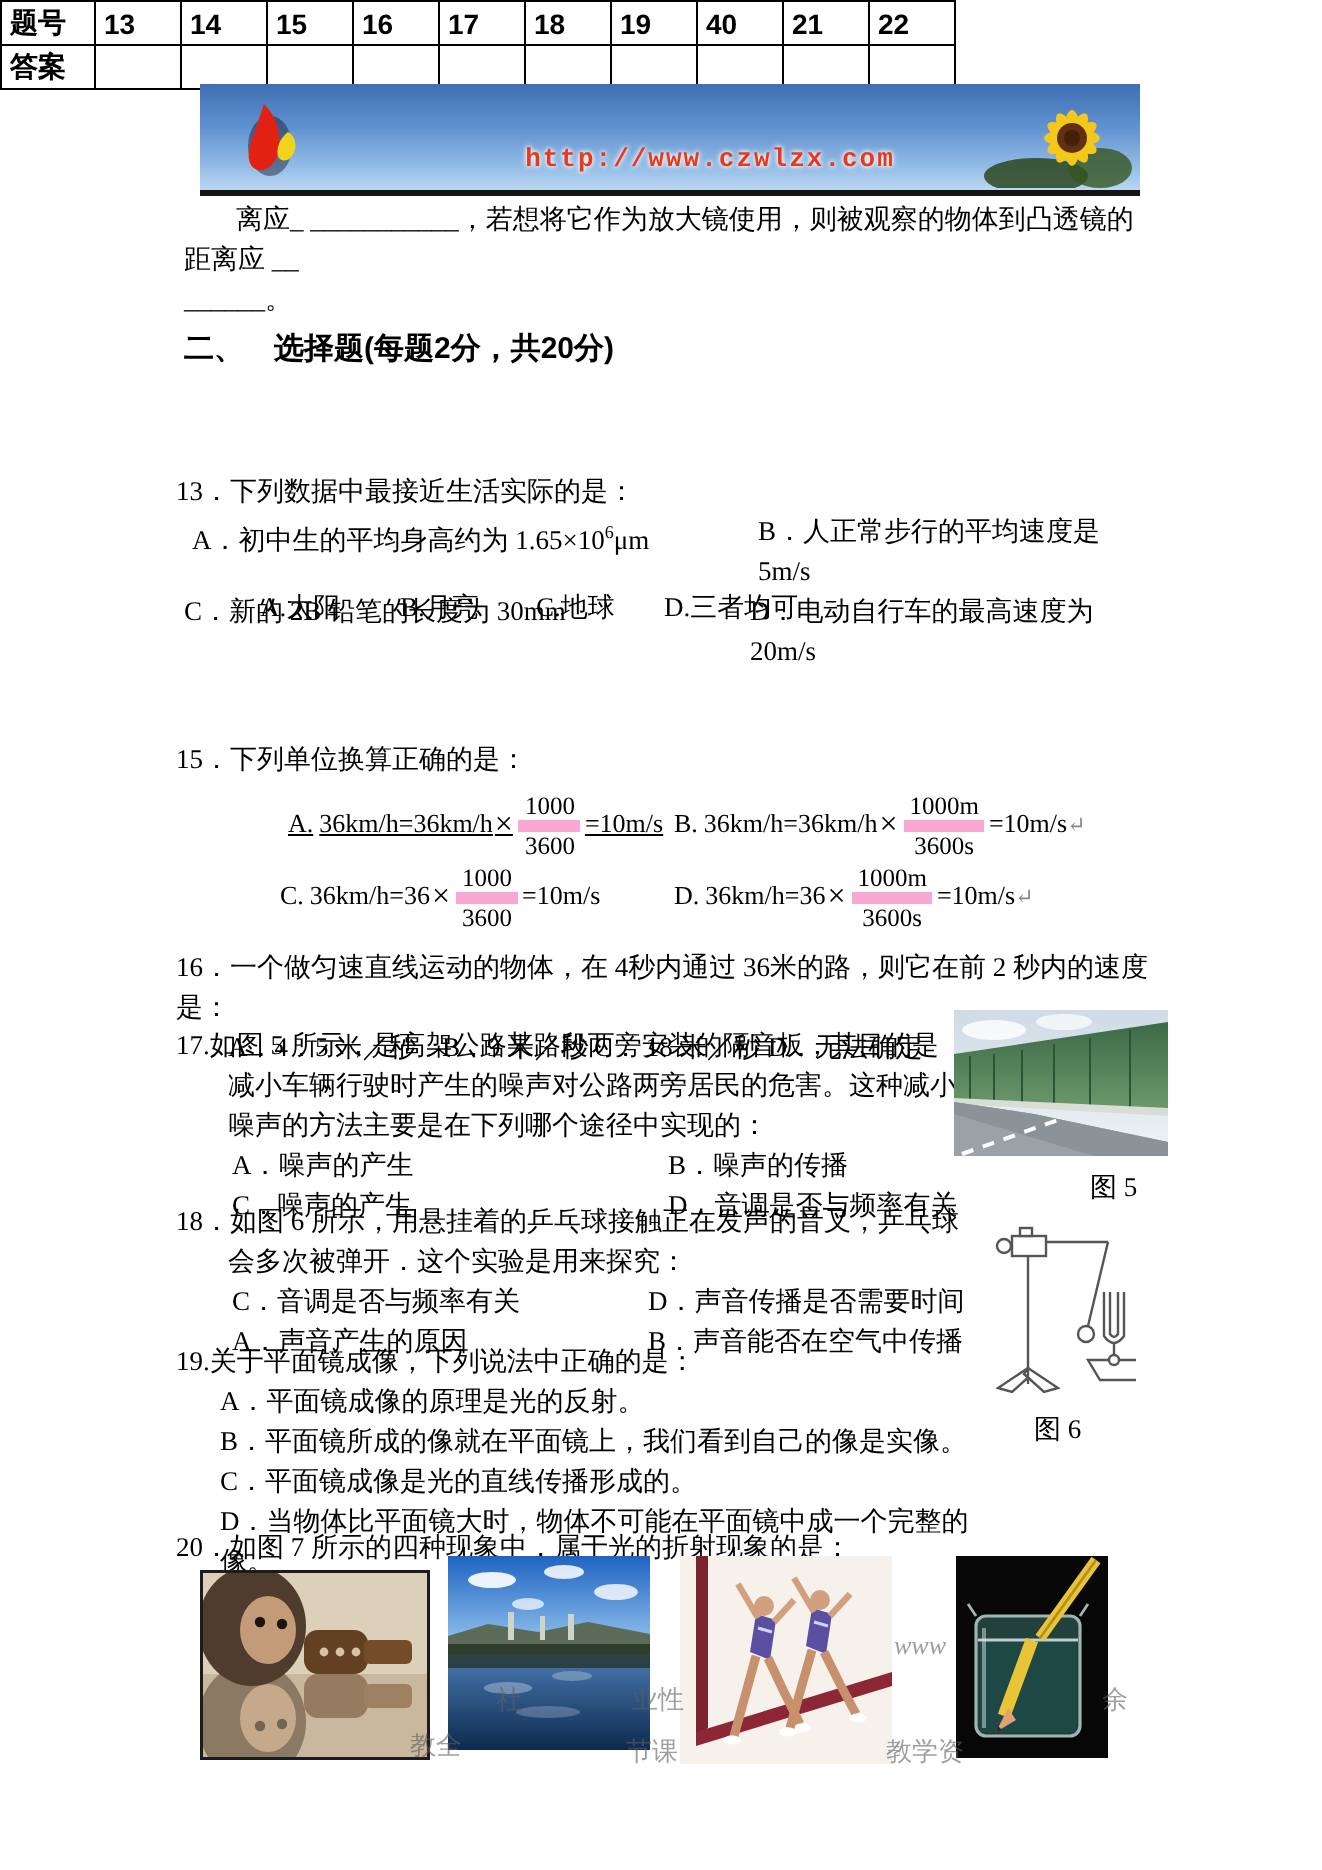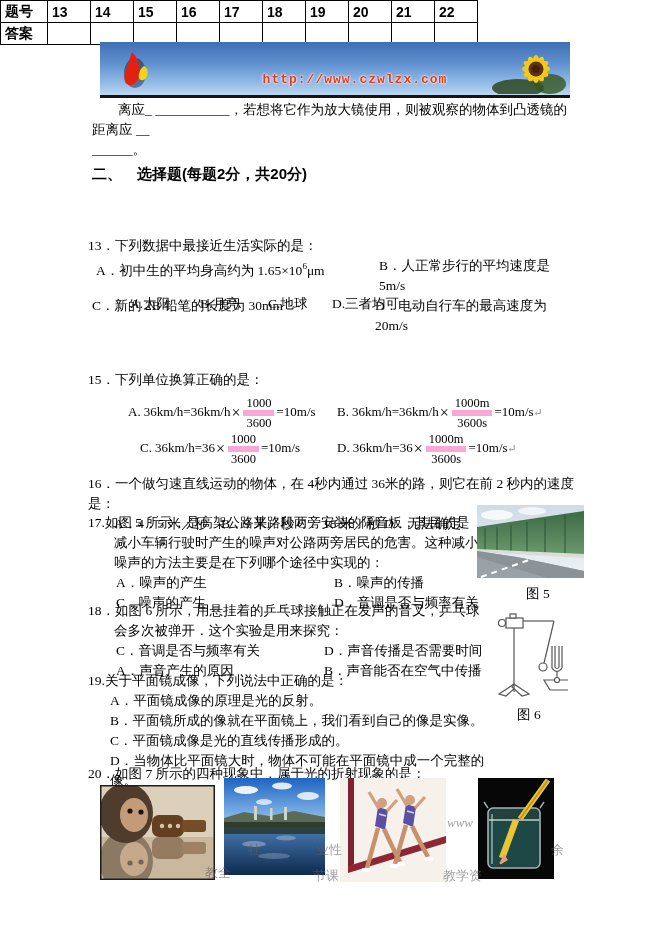--- a/index.html
+++ b/index.html
@@ -100,21 +100,21 @@
     <tbody>
         <tr>
       <td class="lab">题号</td>
       <td class="num">13</td>
       <td class="num">14</td>
       <td class="num">15</td>
       <td class="num">16</td>
       <td class="num">17</td>
       <td class="num">18</td>
       <td class="num">19</td>
-      <td class="num">20</td>
+      <td class="num">40</td>
       <td class="num">21</td>
       <td class="num">22</td>
     </tr>
     <tr>
       <td class="lab">答案</td>
       <td class="num"></td>
       <td class="num"></td>
       <td class="num"></td>
       <td class="num"></td>
       <td class="num"></td>
@@ -144,21 +144,21 @@
       <span>A.太阳</span>
       <span>B.月亮</span>
       <span>C.地球</span>
       <span>D.三者均可</span>
     </div>
   </div>
 
   <div class="q t" style="left:88px;top:370px;width:484px;">
     <div>15．下列单位换算正确的是：</div>
   </div>
-  <div class="frow" style="left:128px;top:396px;">
+  <div class="frow" style="left:144px;top:396px;text-decoration:underline;">
     <span class="flabel">A.</span><span>36km/h=36km/h</span><span class="times">×</span><span class="frac"><span class="num">1000</span><span class="den">3600</span></span><span>=10m/s</span>
   </div>
   <div class="frow" style="left:337px;top:396px;">
     <span class="flabel">B.</span><span>36km/h=36km/h</span><span class="times">×</span><span class="frac"><span class="num">1000m</span><span class="den">3600s</span></span><span>=10m/s</span><span class="pmark">↵</span>
   </div>
   <div class="frow" style="left:140px;top:432px;">
     <span class="flabel">C.</span><span>36km/h=36</span><span class="times">×</span><span class="frac"><span class="num">1000</span><span class="den">3600</span></span><span>=10m/s</span>
   </div>
   <div class="frow" style="left:337px;top:432px;">
     <span class="flabel">D.</span><span>36km/h=36</span><span class="times">×</span><span class="frac"><span class="num">1000m</span><span class="den">3600s</span></span><span>=10m/s</span><span class="pmark">↵</span>
@@ -211,21 +211,21 @@
           <line x1="88" y1="10" x2="88" y2="51"></line>
       </g>
       <polygon points="0,44 107,49 107,53 0,47" fill="#d8ded6"></polygon>
       <polygon points="0,46 0,73 107,73 107,66 40,52" fill="#9aa1a7"></polygon>
       <polygon points="0,46 40,52 107,66 107,73 70,73 0,52" fill="#8b9298"></polygon>
       <g stroke="#ffffff" stroke-width="2" stroke-dasharray="6,5">
         <line x1="4" y1="72" x2="52" y2="55"></line>
       </g>
     </svg>
   </div>
-  <div class="figcap" style="left:526px;top:585px;">图 5</div>
+  <div class="figcap" style="left:545px;top:585px;">图 5</div>
 
   <div class="q t" style="left:88px;top:601px;width:400px;">
     <div class="hang">18．如图 6 所示，用悬挂着的乒乓球接触正在发声的音叉，乒乓球会多次被弹开．这个实验是用来探究：</div>
     <div class="optrow g2c">
       <span>C．音调是否与频率有关</span>
       <span>D．声音传播是否需要时间</span>
     </div>
     <div class="optrow g2c">
       <span>A．声音产生的原因</span>
       <span>B．声音能否在空气中传播</span>

